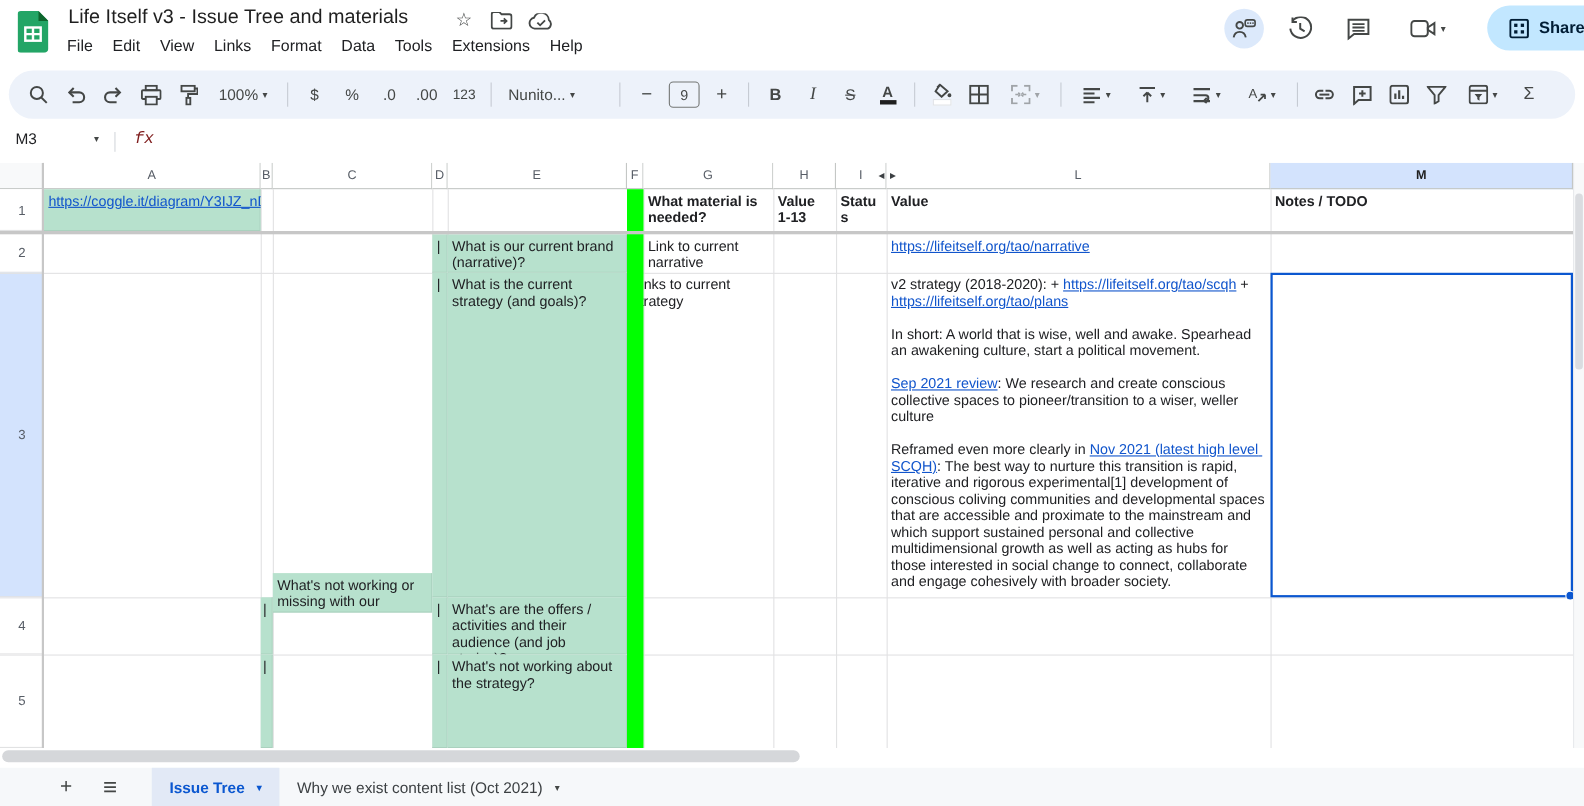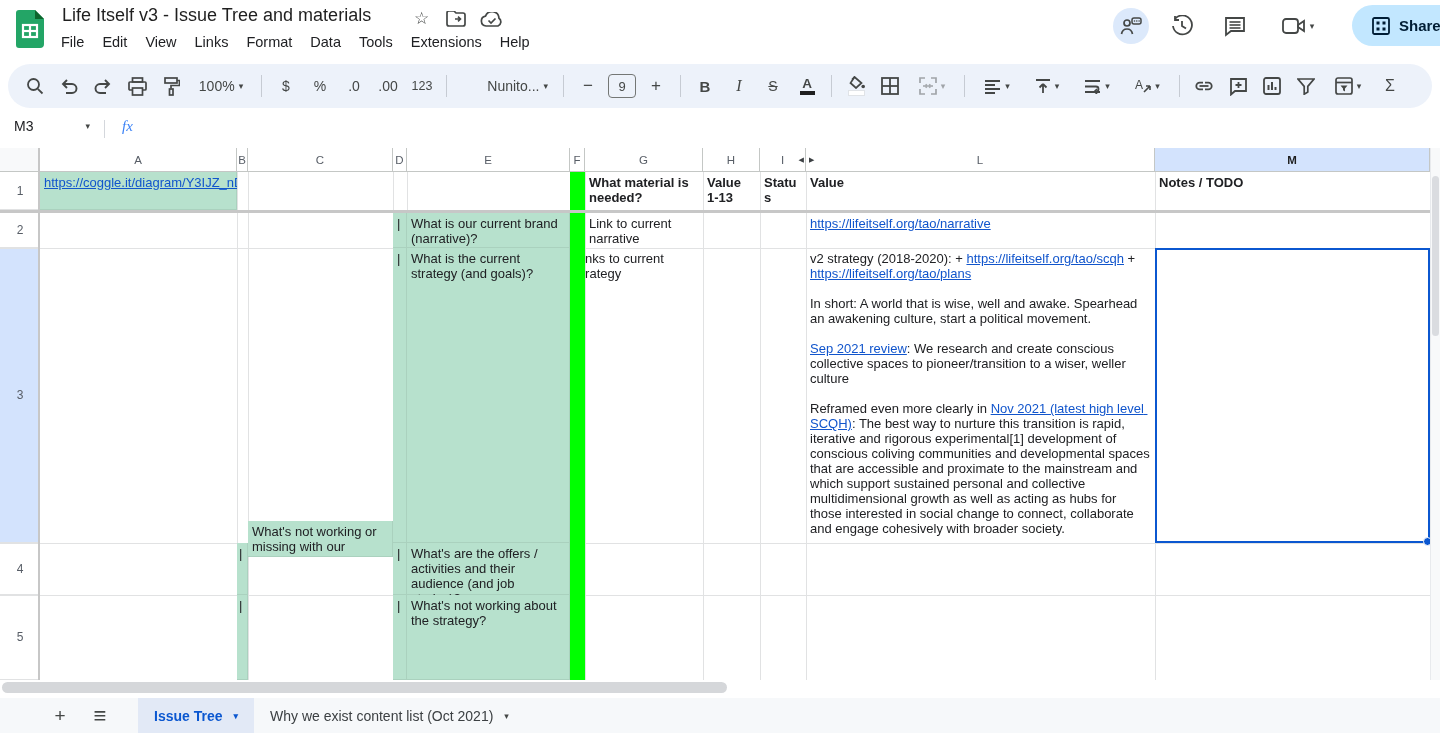--- a/index.html
+++ b/index.html
@@ -24,21 +24,21 @@
   .tb{height:30px;min-width:30px;border-radius:6px;display:flex;align-items:center;justify-content:center;
       color:#444746;font-size:14px;margin:0 2px;white-space:nowrap}
   .tb-div{width:1px;height:22px;background:#c6cbd3;margin:0 7px}
   .caret{font-size:9px;color:#444746;margin-left:4px}
   .fs-box{width:26px;height:22px;border:1.5px solid #747775;border-radius:4px;display:flex;
           align-items:center;justify-content:center;font-size:13px;color:#444746}
   .greyed{opacity:.45}
   
   #formulabar{position:absolute;left:0;top:110px;width:1440px;height:38px;background:#fff}
   #namebox{position:absolute;left:14px;top:8px;width:76px;font-size:14px;color:#202124;display:flex;justify-content:space-between;align-items:center}
-  .fx{font-family:Liberation Serif, serif;font-style:italic;color:#3b82f6;font-size:15px}
+  .fx{font-family:Liberation Mono, monospace;font-style:italic;color:#7f1d1d;font-size:15px}
   
   #sheet{position:absolute;left:0;top:148px;width:1440px;height:532px;background:#fff;overflow:hidden}
   .colhdr{position:absolute;top:0;height:24px;box-sizing:border-box;border-right:1px solid #c4c7c5;
           border-bottom:1px solid #c4c7c5;display:flex;align-items:center;justify-content:center;
           font-size:11.5px;color:#575d66;background:#fff}
   .rowhdr{position:absolute;left:0;width:40px;box-sizing:border-box;border-bottom:1px solid #e1e2e3;
           display:flex;align-items:center;justify-content:center;font-size:12px;color:#575d66;background:#fff}
   .vline{position:absolute;width:1px;background:#e1e2e3;top:24px;bottom:0}
   .hline{position:absolute;height:1px;background:#e1e2e3;left:40px;right:10px}
   .cell{position:absolute;box-sizing:border-box;padding:3px 4px;font-size:13px;line-height:15px;
@@ -187,21 +187,21 @@
     <span>100%</span>
     <span class="caret">▾</span>
   </div>
   <div class="tb-div"></div>
   <div class="tb">$</div>
   <div class="tb">%</div>
   <div class="tb">.0</div>
   <div class="tb">.00</div>
   <div class="tb" style="font-size:12.5px">123</div>
   <div class="tb-div"></div>
-  <div class="tb" style="width:86px;justify-content:flex-end;padding:0 6px">
+  <div class="tb" style="width:86px;justify-content:flex-start;padding:0 6px">
     <span>Nunito...</span>
     <span class="caret">▾</span>
   </div>
   <div class="tb-div"></div>
   <div class="tb" style="font-size:17px">−</div>
   <div class="tb">
       <span class="fs-box">9</span>
     </div>
   <div class="tb" style="font-size:17px">+</div>
   <div class="tb-div"></div>

